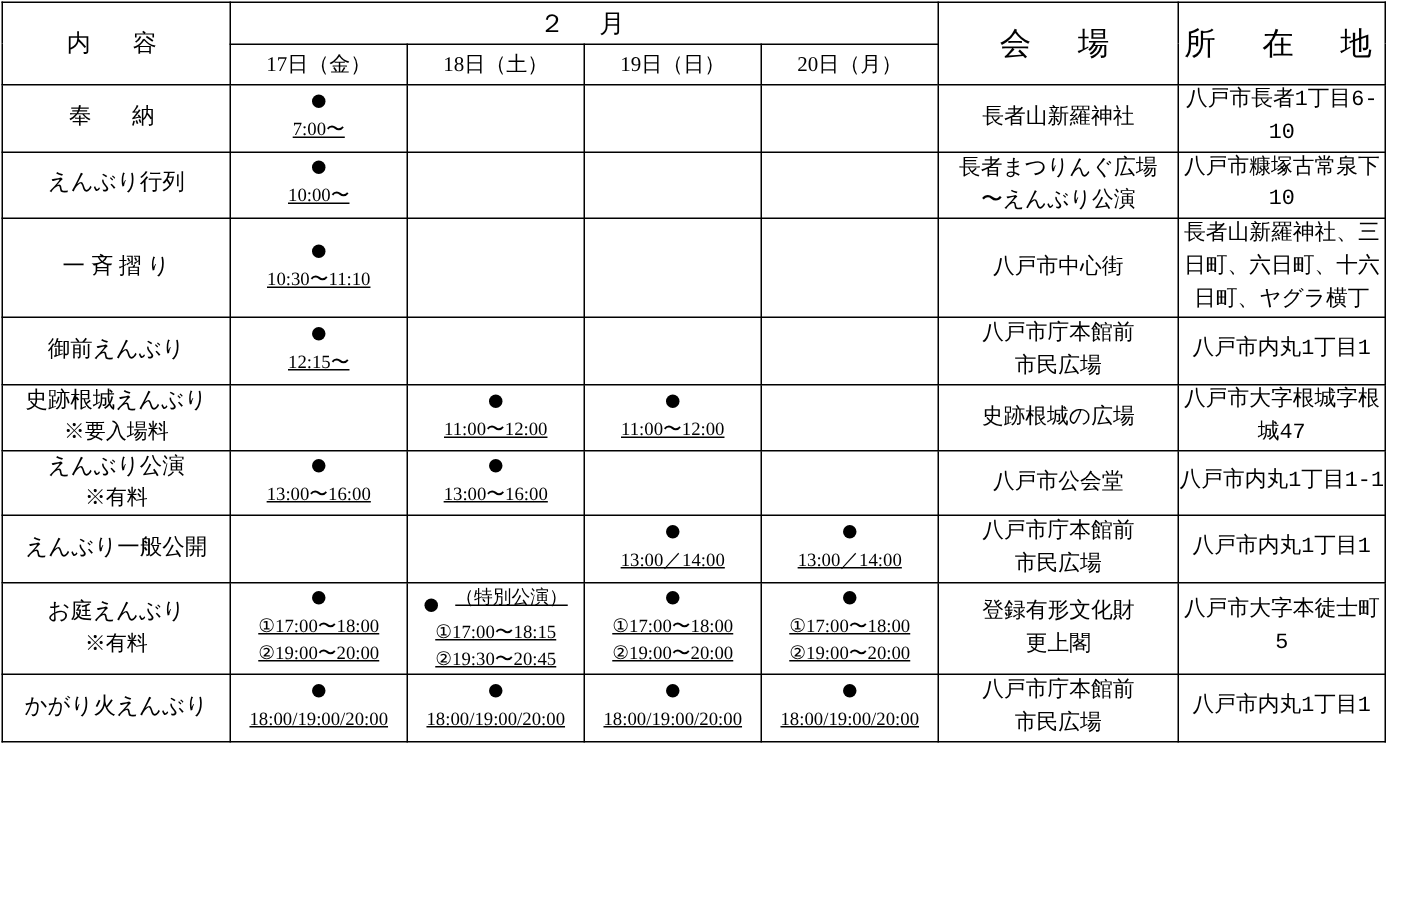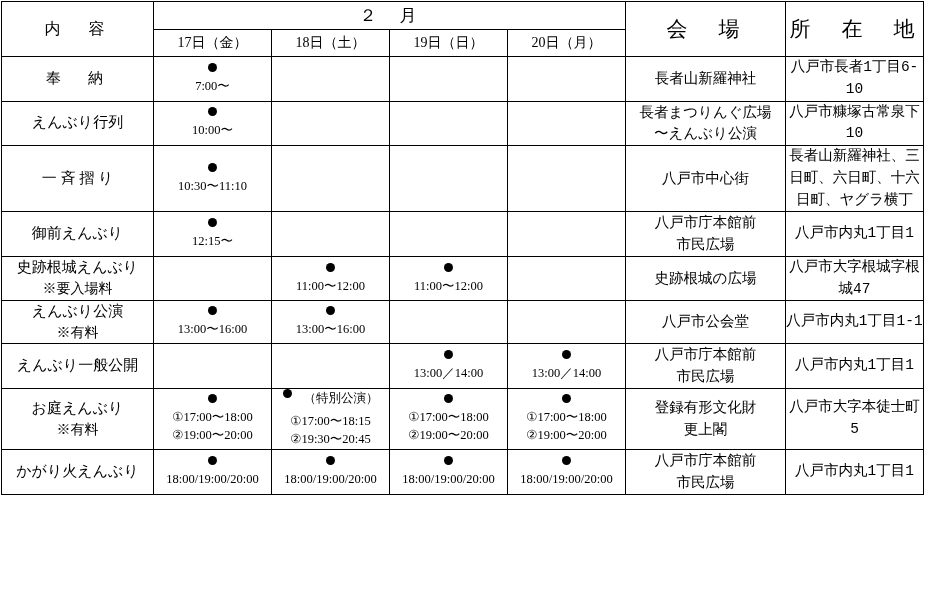--- a/index.html
+++ b/index.html
@@ -70,20 +70,21 @@
     display: block;
     width: 9px;
     height: 9px;
     border-radius: 50%;
     background: #000000;
     margin: 1px auto 5px auto;
   }
   .times {
     font-size: 12.5px;
     line-height: 1.5;
+    text-decoration: underline;
   }
   .venue, .addr {
     font-size: 14.5px;
     line-height: 1.5;
     padding: 4px 6px;
   }
   .venue { text-align: center; margin-top: 40px; }
   .addr  { text-align: left; padding-left: 8px; font-family: Liberation Mono, monospace; }
   .empty { }
 </style>
@@ -226,21 +227,21 @@
         <td class="addr">八戸市内丸1丁目1</td>
       </tr>
       <tr>
         <td class="ev-name"><span>お庭えんぶり</span><span class="sub">※有料</span></td>
         <td class="cell-day">
           <span class="dot"></span>
           <div class="times">①17:00〜18:00</div>
           <div class="times">②19:00〜20:00</div>
         </td>
         <td class="cell-day">
-          <div style="display: flex; align-items: flex-start; justify-content: center; gap: 12px; margin-bottom: 4px;">
+          <div style="display: flex; align-items: flex-end; justify-content: center; gap: 12px; margin-bottom: 4px;">
             <span class="dot" style="margin: 0px;"></span>
             <div class="times special" style="margin: 0px;">（特別公演）</div>
           </div>
           <div class="times">①17:00〜18:15</div>
           <div class="times">②19:30〜20:45</div>
         </td>
         <td class="cell-day">
           <span class="dot"></span>
           <div class="times">①17:00〜18:00</div>
           <div class="times">②19:00〜20:00</div>

